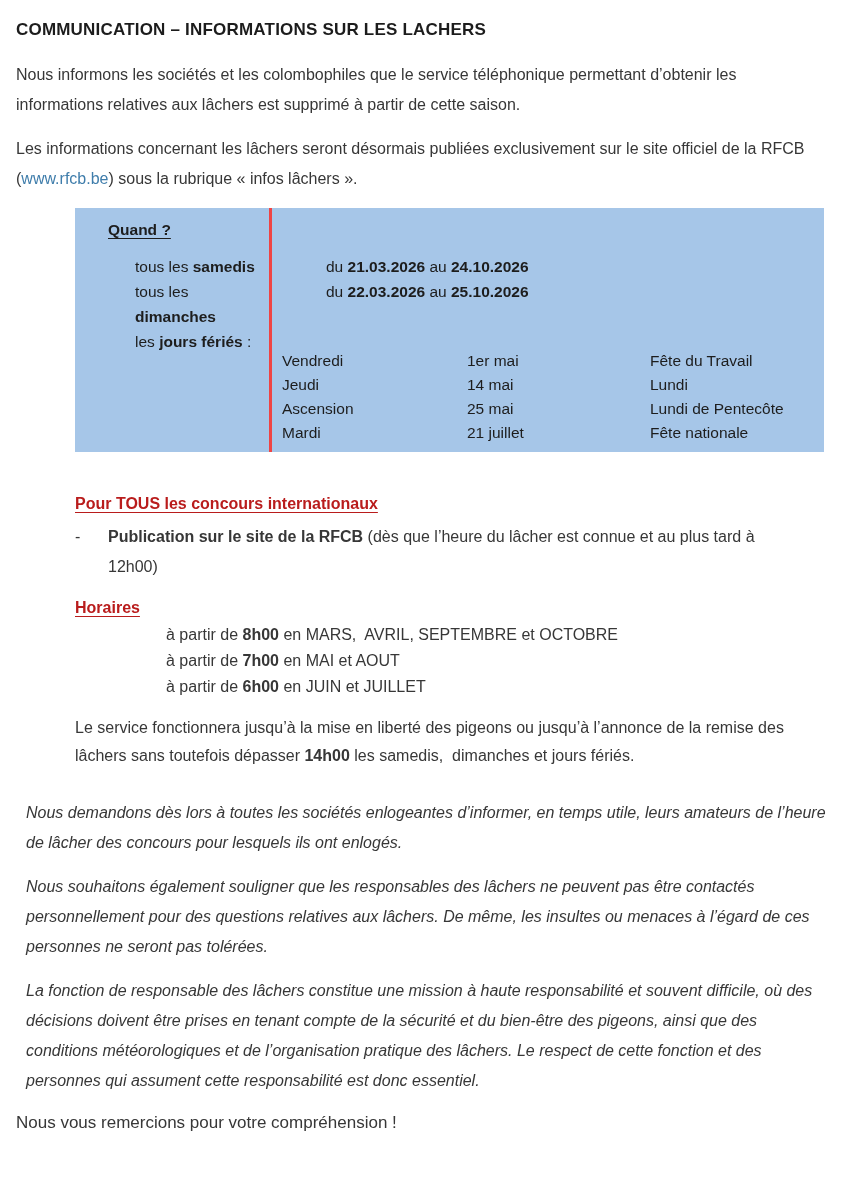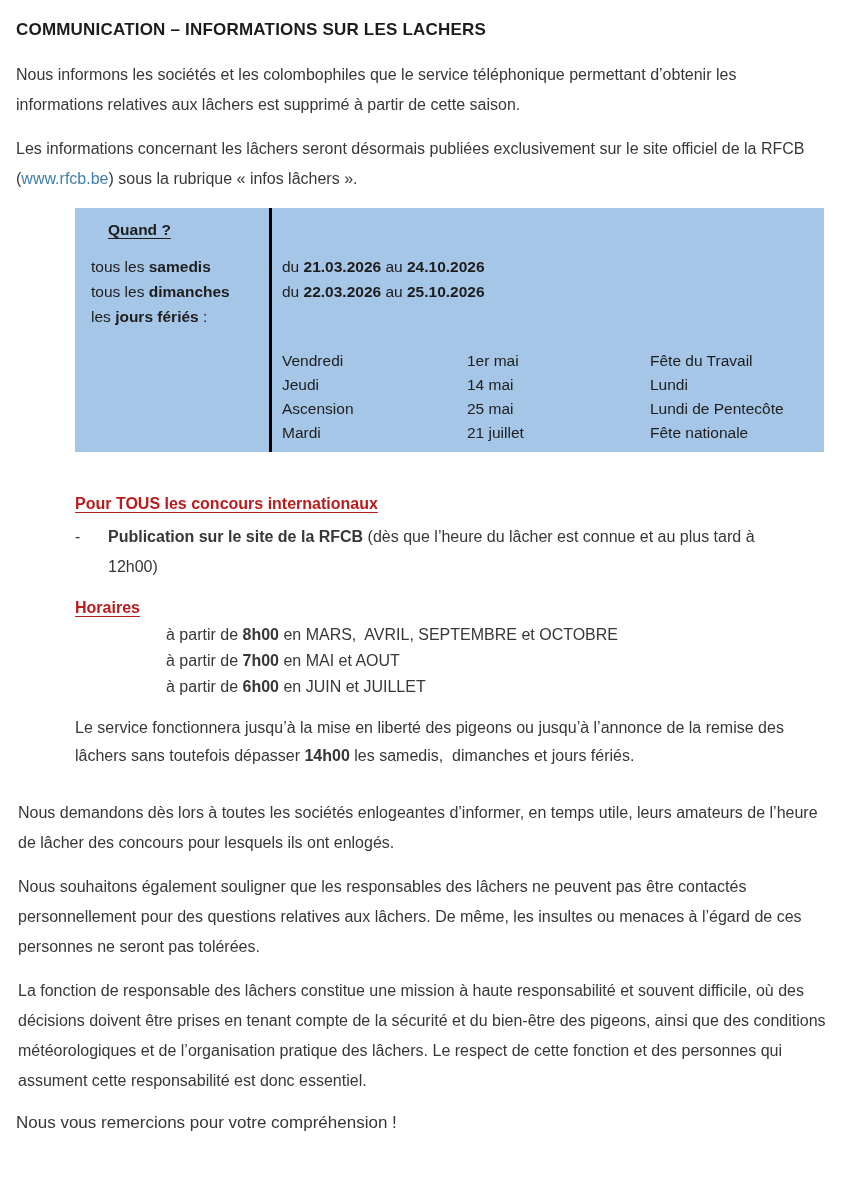--- a/index.html
+++ b/index.html
@@ -28,28 +28,28 @@
 
   
   .blue-table {
     display: flex; width: 749px; margin: 6px 0 0 59px;
     background: var(--table-bg, #a6c6e8);
     color: #1d1d1d; font-size: 15.5px;
   }
   .cell-left {
     width: 197px; box-sizing: border-box;
     padding: 9px 0 7px 16px;
-    border-right: 3px solid #000000;
+    border-right: 3px solid #ef4444;
   }
   .cell-right { flex: 1; box-sizing: border-box; padding: 9px 0 7px 10px; }
   .quand {
     font-weight: 700; text-decoration: underline; text-underline-offset: 3px;
     margin-left: 17px; line-height: 25px;
   }
-  .tline { line-height: 25px; white-space: pre-wrap; }
+  .tline { line-height: 25px; white-space: pre-wrap; margin-left: 44px; }
   .gap-a { height: 12px; }
   .gap-head { height: 37px; }
   .gap-b { height: 45px; }
   .holiday-grid {
     display: grid; grid-template-columns: 185px 183px 1fr;
     line-height: 24px;
   }
 
   
   .section-heading {
@@ -61,21 +61,21 @@
   .bullet { display: flex; margin: 6px 0 0 59px; width: 705px; font-size: 16px; line-height: 30px; }
   .bullet-dash { width: 33px; }
   .bullet-text { flex: 1; white-space: pre-wrap; }
   .horaires-line {
     margin-left: 150px; font-size: 16px; line-height: 26px; white-space: pre-wrap;
   }
   .horaires-line.first { margin-top: 2px; }
   .service-note { margin: 14px 0 0 59px; width: 712px; font-size: 16px; line-height: 28px; }
   .service-line { white-space: pre-wrap; }
 
-  .para2 { font-size: 16px; line-height: 30px; margin: 14px 0 0 2px; white-space: pre-wrap; }
+  .para2 { font-size: 16px; line-height: 30px; margin: 14px 0 0 10px; white-space: pre-wrap; font-style: italic; }
   .para2.first { margin-top: 28px; }
   .thanks { font-size: 17px; line-height: 30px; margin: 12px 0 0 0; }
 </style>
 </head>
 <body>
 
 <div class="doc">
 
   <h1 class="title">COMMUNICATION – INFORMATIONS SUR LES LACHERS</h1>
 

